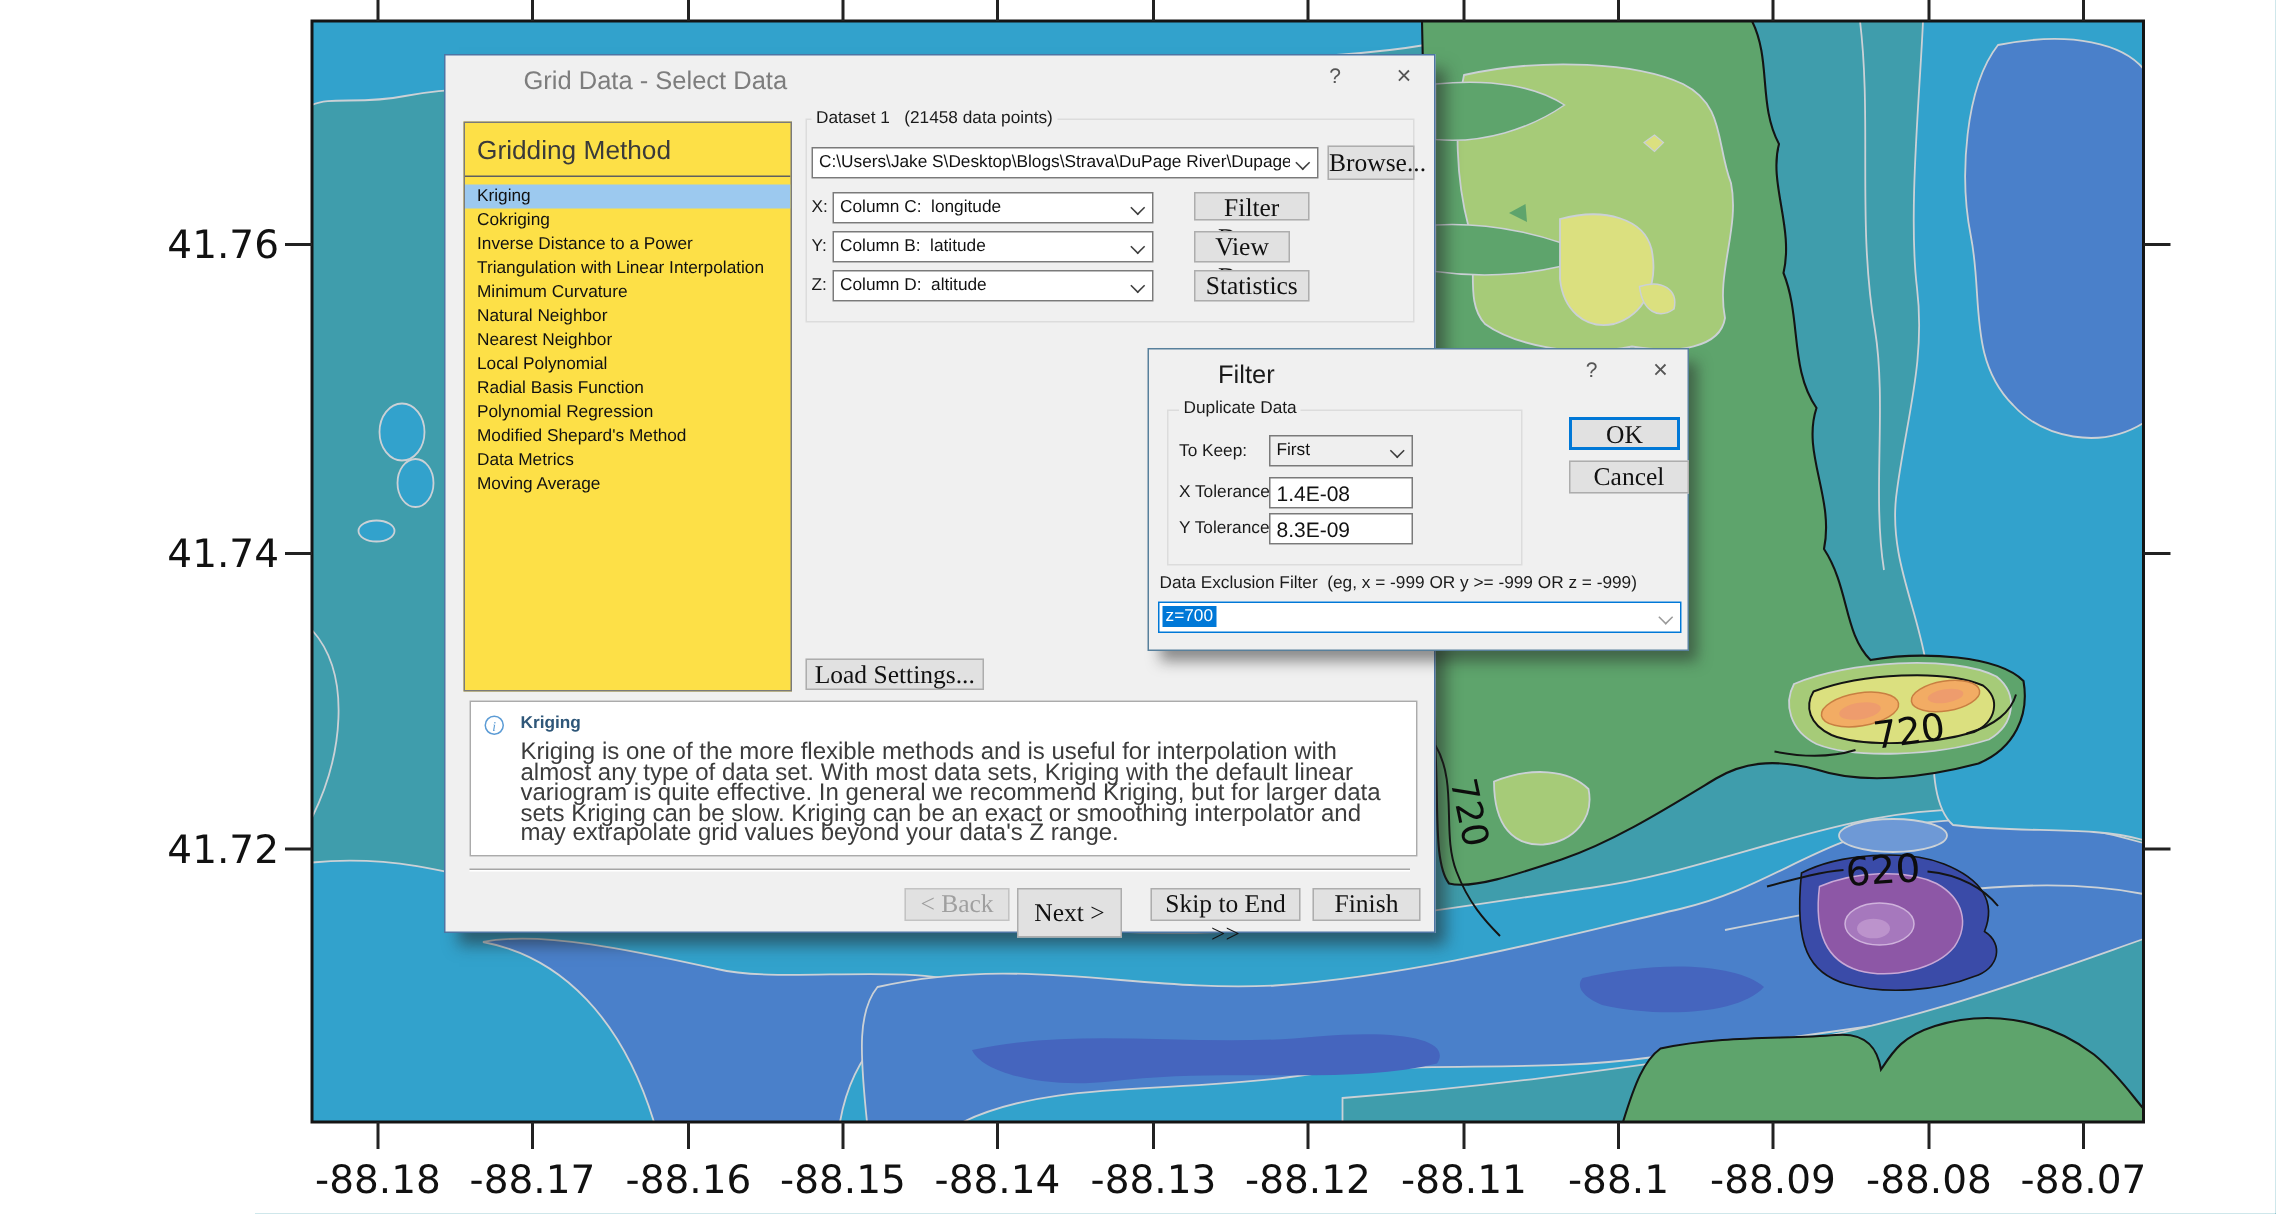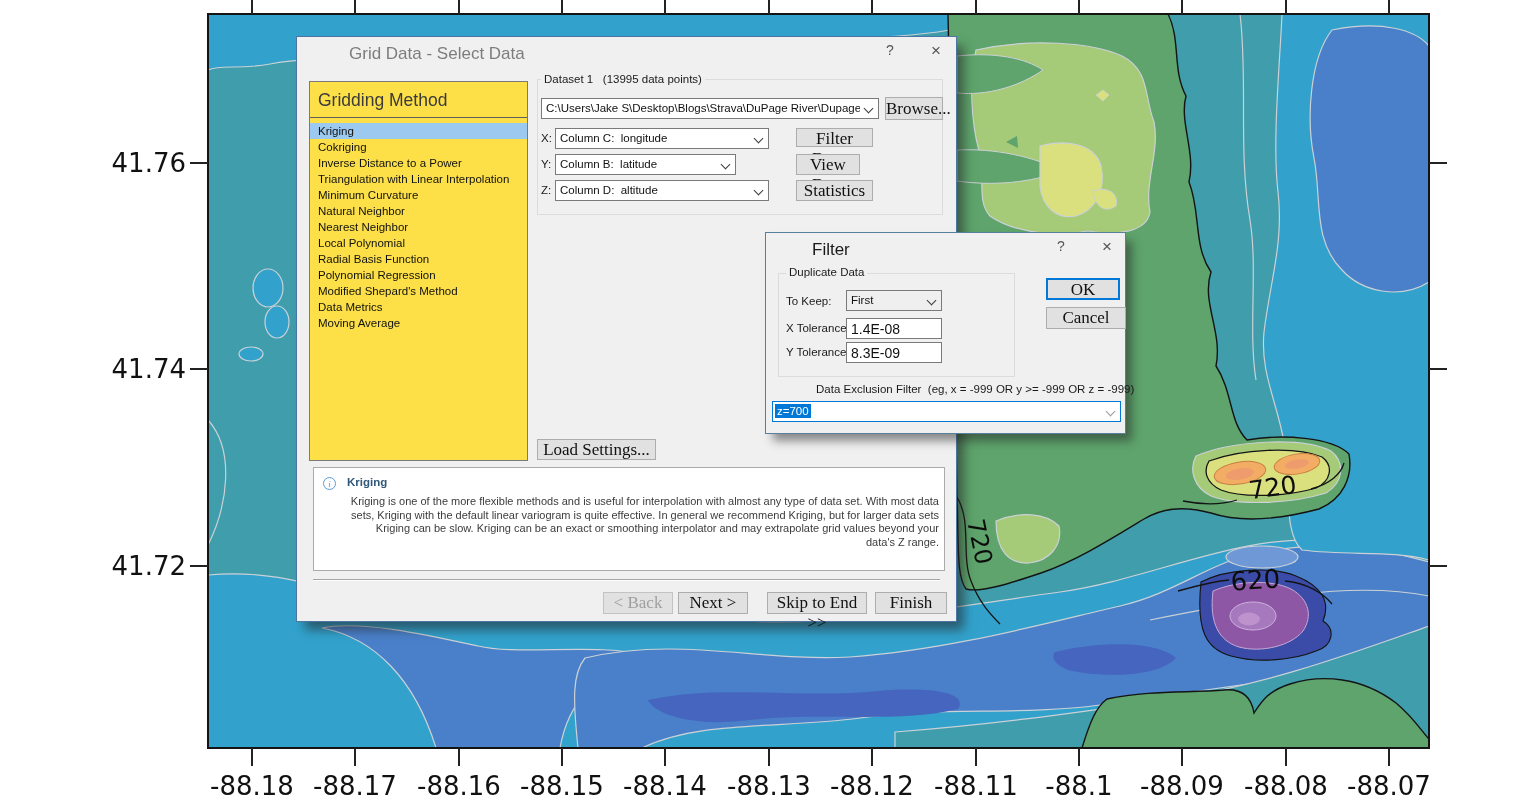--- a/index.html
+++ b/index.html
@@ -47,22 +47,22 @@
          color:#111; text-align:center; font-family:Liberation Serif, serif; }
   .btn:disabled, .btn.disabled { color:#9f9f9f; border-color:#c3c3c3; }
   .btn-default { border:2px solid #0078d7; }
 
   .infobox { position:absolute; left:16px; top:430px; width:632px; height:104px;
              background:#fff; border:1px solid #ababab; }
   .info-icon { position:absolute; left:9px; top:9px; width:13px; height:13px; border-radius:50%;
                border:1px solid #5b9bd5; color:#5b9bd5; font-size:9px; line-height:12px;
                text-align:center; font-family:"Liberation Serif",serif; font-style:italic; }
   .info-title { position:absolute; left:33px; top:8px; font-size:11.5px; font-weight:bold; color:#2f5779; }
-  .info-body  { position:absolute; left:33px; top:27px; width:592px; font-size:11px;
-                line-height:13.6px; color:#3c3c3c;text-align:right; }
+  .info-body  { position:absolute; left:33px; top:27px; width:592px; font-size:16px;
+                line-height:13.6px; color:#3c3c3c; }
   .sep { position:absolute; left:16px; right:16px; top:542px; border-top:1px solid #a5a5a5;
          border-bottom:1px solid #ffffff; }
 
   input.tb { position:absolute; background:#fff; border:1px solid #7a7a7a; height:21px;
              font-size:14px; color:#111; padding-left:4px; font-family:"Liberation Sans",sans-serif; }
   .combo-focus { border:1px solid #0078d7; }
   .sel-chip { position:absolute; left:2px; top:2px; background:#0078d7; color:#fff;
               font-size:11.5px; padding:1px 2px; }
 </style>
 </head>
@@ -187,37 +187,37 @@
           <div class="lb-item">Local Polynomial</div>
           <div class="lb-item">Radial Basis Function</div>
           <div class="lb-item">Polynomial Regression</div>
           <div class="lb-item">Modified Shepard's Method</div>
           <div class="lb-item">Data Metrics</div>
           <div class="lb-item">Moving Average</div>
         </div>
   </div>
 
   <div class="groupbox" style="left:240px; top:42px; width:406px; height:136px;"></div>
-  <span class="grouplab" style="left:244px; top:36px;">Dataset 1   (13995 data points)</span>
+  <span class="grouplab" style="left:244px; top:36px;">Dataset 1   (21458 data points)</span>
 
   <div class="field" style="left:244px; top:61px; width:338px;">
     <span class="fld-text">C:\Users\Jake S\Desktop\Blogs\Strava\DuPage River\Dupage.txt</span>
     <span class="chev"></span>
   </div>
   <button class="btn" style="left:588px; top:60px; width:58px; height:23px;">Browse...</button>
 
   <span class="lbl" style="left:244px; top:95px;">X:</span>
   <div class="field" style="left:258px; top:91px; width:214px;">
     <span class="fld-text">Column C:  longitude</span>
     <span class="chev"></span>
   </div>
   <button class="btn" style="left:499px; top:91px; width:77px; height:19px;">Filter Data...</button>
 
   <span class="lbl" style="left:244px; top:121px;">Y:</span>
-  <div class="field" style="left:258px; top:117px; width:181px;">
+  <div class="field" style="left:258px; top:117px; width:214px;">
     <span class="fld-text">Column B:  latitude</span>
     <span class="chev"></span>
   </div>
   <button class="btn" style="left:499px; top:117px; width:64px; height:21px;">View Data</button>
 
   <span class="lbl" style="left:244px; top:147px;">Z:</span>
   <div class="field" style="left:258px; top:143px; width:214px;">
     <span class="fld-text">Column D:  altitude</span>
     <span class="chev"></span>
   </div>
@@ -227,21 +227,21 @@
 
   <div class="infobox">
     <span class="info-icon">i</span>
     <span class="info-title">Kriging</span>
     <div class="info-body">Kriging is one of the more flexible methods and is useful for interpolation with almost any type of data set. With most data sets, Kriging with the default linear variogram is quite effective. In general we recommend Kriging, but for larger data sets Kriging can be slow. Kriging can be an exact or smoothing interpolator and may extrapolate grid values beyond your data's Z range.</div>
   </div>
 
   <div class="sep"></div>
 
   <button class="btn disabled" style="left:306px; top:555px; width:70px; height:22px;">&lt; Back</button>
-  <button class="btn" style="left:381px; top:555px; width:70px; height:22px;">Next &gt;</button>
+  <button class="btn" style="left:381px; top:555px; width:70px; height:33px;">Next &gt;</button>
   <button class="btn" style="left:470px; top:555px; width:100px; height:22px;">Skip to End &gt;&gt;</button>
   <button class="btn" style="left:578px; top:555px; width:72px; height:22px;">Finish</button>
 </div>
 
 <div class="dlg dlg-filter">
   <div class="titlebar">
     <span class="title-text active">Filter</span>
     <span class="cap-btn" style="left:286px;">?</span>
     <span class="cap-btn cap-x" style="left:332px;">×</span>
   </div>
@@ -257,20 +257,20 @@
 
   <span class="lbl" style="left:20px; top:89px;">X Tolerance:</span>
   <input class="tb" style="left: 80px; top: 85px; width: 96px;" value="1.4E-08">
 
   <span class="lbl" style="left:20px; top:113px;">Y Tolerance:</span>
   <input class="tb" style="left: 80px; top: 109px; width: 96px;" value="8.3E-09">
 
   <button class="btn btn-default" style="left:280px; top:45px; width:74px; height:22px;">OK</button>
   <button class="btn" style="left:280px; top:74px; width:80px; height:22px;">Cancel</button>
 
-  <span class="lbl" style="left:7px; top:150px;margin-left:43px;">Data Exclusion Filter  (eg, x = -999 OR y &gt;= -999 OR z = -999)</span>
+  <span class="lbl" style="left:7px; top:150px;">Data Exclusion Filter  (eg, x = -999 OR y &gt;= -999 OR z = -999)</span>
   <div class="field combo-focus" style="left:6px; top:168px; width:349px;">
     <span class="sel-chip">z=700</span>
     <span class="chev" style="border-color:#9a9a9a;"></span>
   </div>
 </div>
 
 </div>
 
 </body></html>

